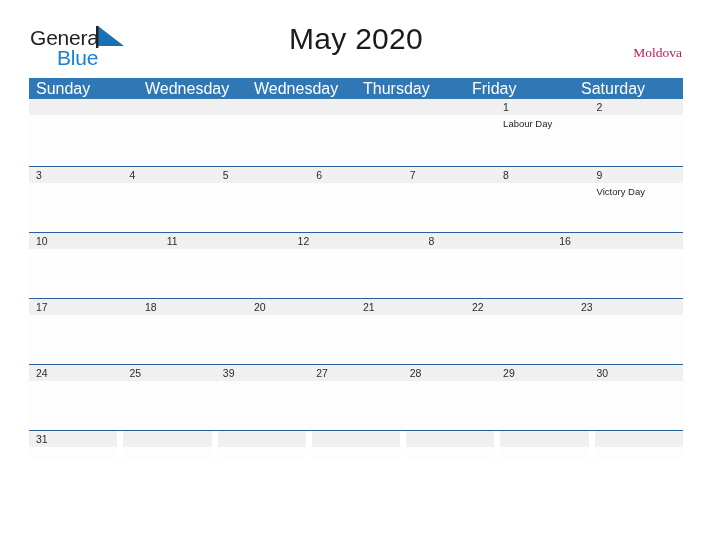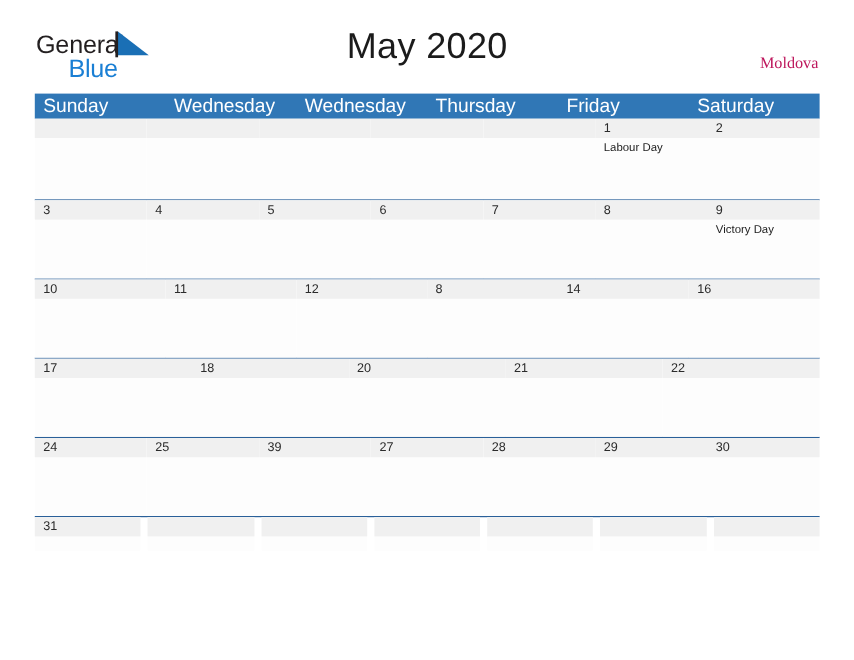--- a/index.html
+++ b/index.html
@@ -244,43 +244,43 @@
             <div class="day">
               <div class="day-numband">11</div>
             </div>
             <div class="day">
               <div class="day-numband">12</div>
             </div>
             <div class="day">
               <div class="day-numband">8</div>
             </div>
             <div class="day">
-              <div class="day-numband">14</div>
-            </div>
-            <div class="day">
               <div class="day-numband">16</div>
             </div>
           </div>
         </div>
         <div class="week">
           <div class="week-days">
             <div class="day">
               <div class="day-numband">17</div>
             </div>
             <div class="day">
               <div class="day-numband">18</div>
             </div>
             <div class="day">
               <div class="day-numband">20</div>
             </div>
             <div class="day">
               <div class="day-numband">21</div>
             </div>
             <div class="day">
               <div class="day-numband">22</div>
+            </div>
+            <div class="day">
+              <div class="day-numband">23</div>
             </div>
           </div>
         </div>
         <div class="week">
           <div class="week-days">
             <div class="day">
               <div class="day-numband">24</div>
             </div>
             <div class="day">
               <div class="day-numband">25</div>

